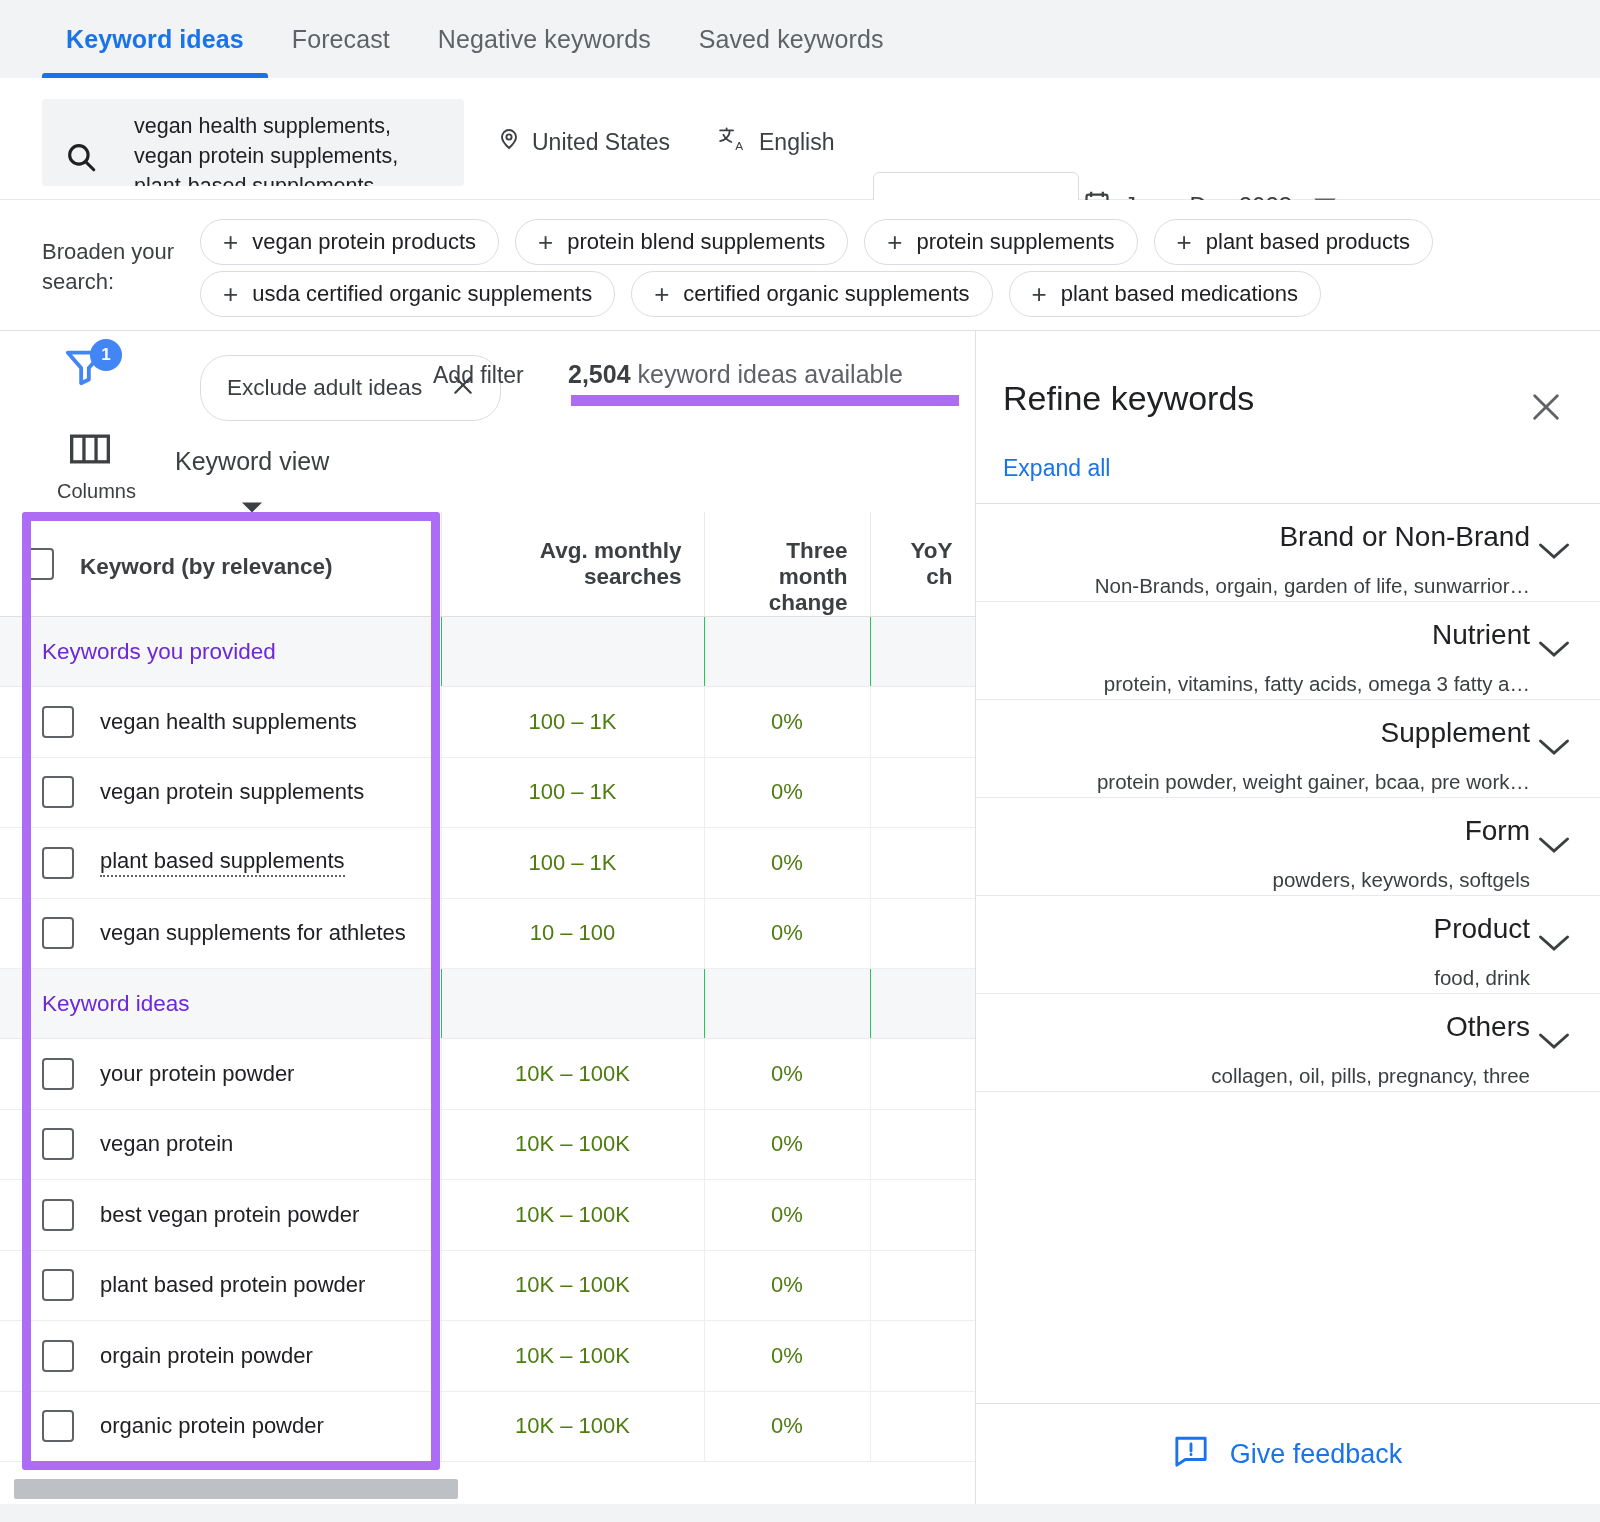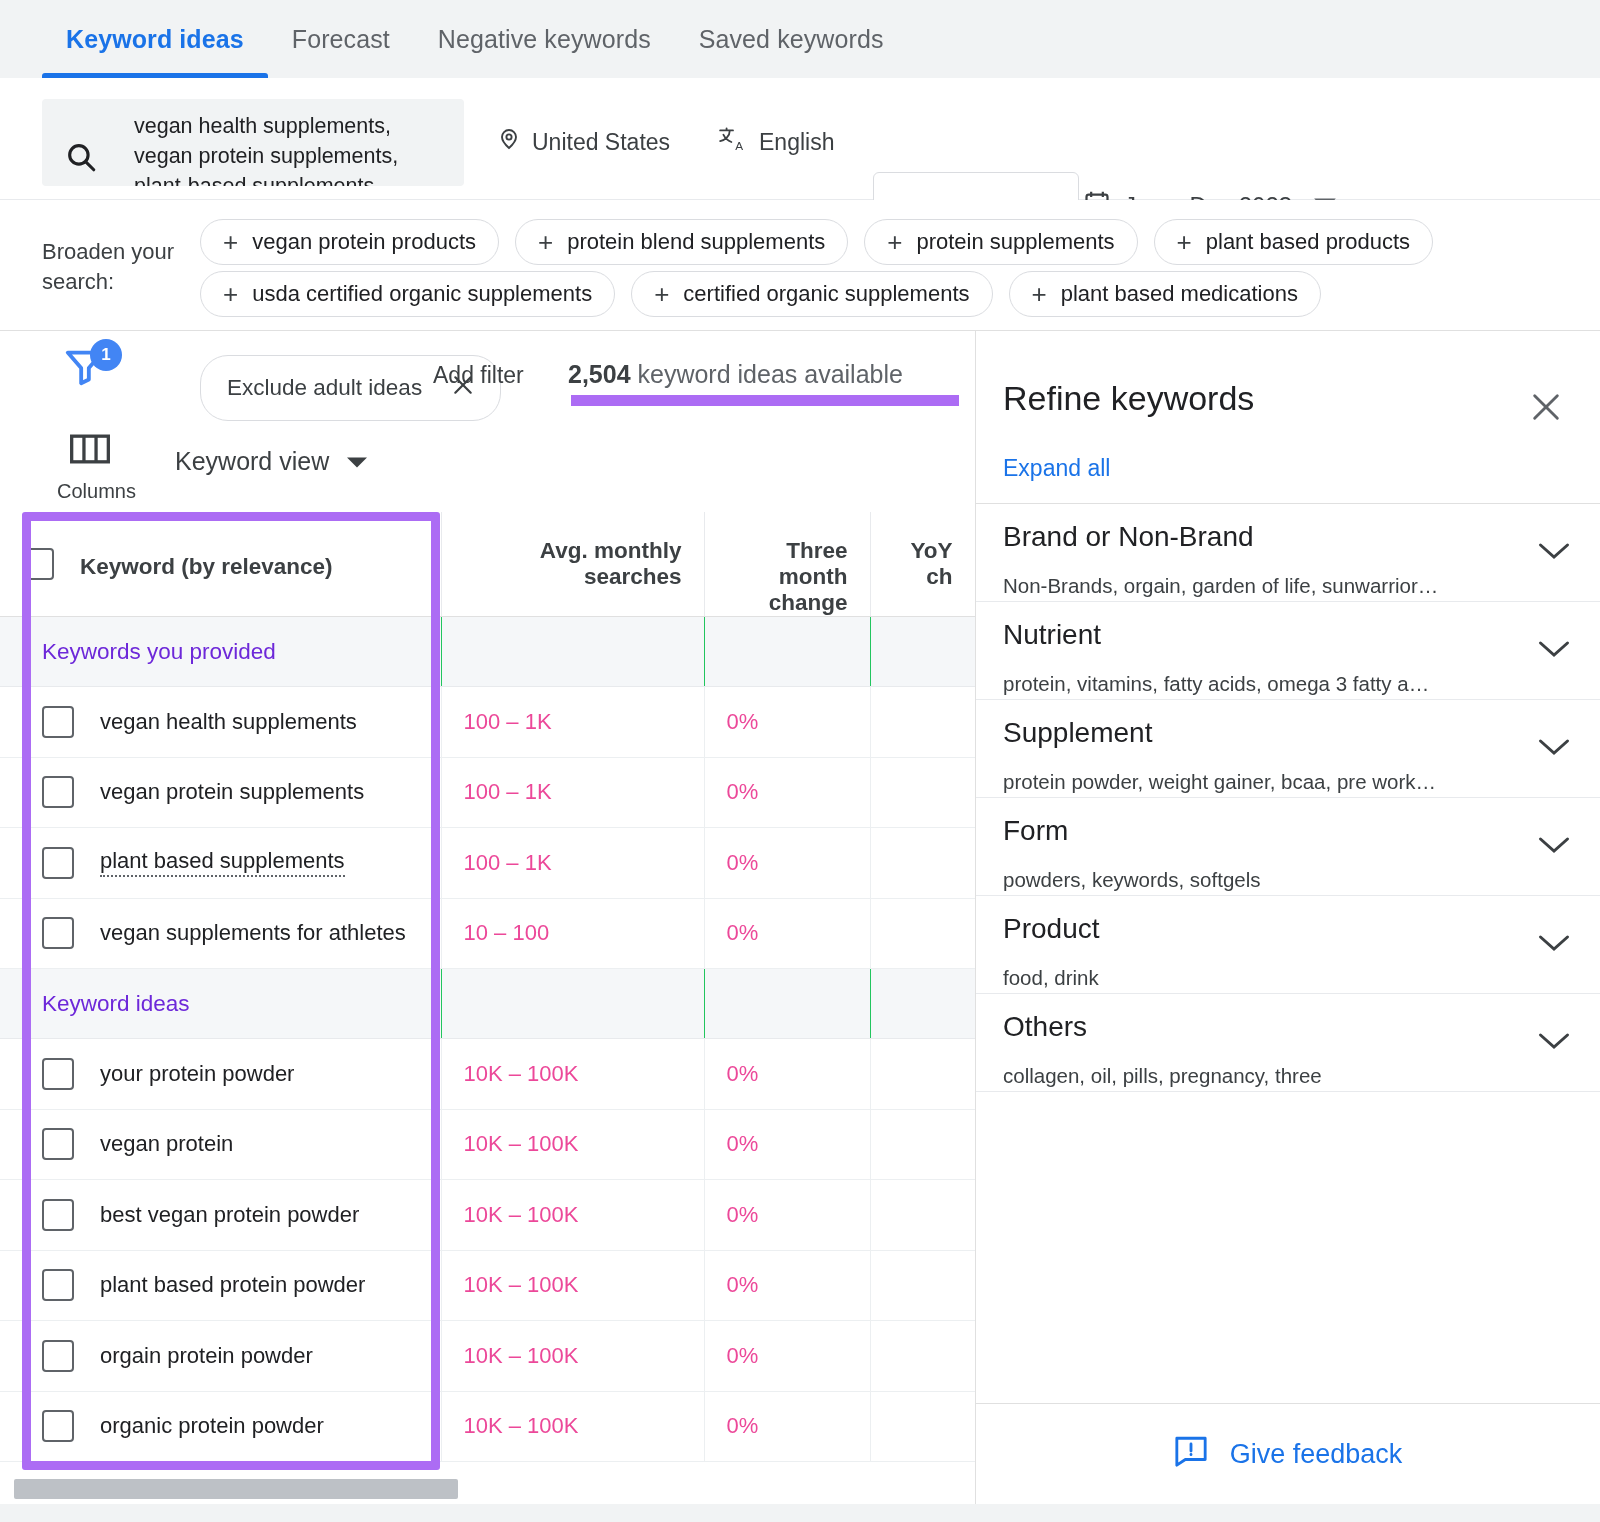--- a/index.html
+++ b/index.html
@@ -104,21 +104,21 @@
   }
   .ideas-count b { color:#3c4043; font-weight:bold; }
   .count-underline {
     position:absolute; left:571px; top:395px; width:388px; height:11px;
     background:#ac6cf4;
   }
   .columns-btn { position:absolute; left:57px; top:430px; width:66px; text-align:center; cursor:pointer; }
   .columns-btn .clabel { font-size:20px; color:#3c4043; margin-top:8px; }
   .keyword-view {
     position:absolute; left:175px; top:447px; display:flex; align-items:center; gap:16px;
-    font-size:25px; color:#3c4043; cursor:pointer;
+    font-size:25px; color:#3c4043; cursor:pointer;flex-direction:column;
   }
 
   
   .tablewrap {
     position:absolute; left:0; top:512px; width:975px; height:962px;
     background:#fff; overflow:hidden;
   }
   table.kw { border-collapse:collapse; width:975px; table-layout:fixed; }
   table.kw col.c0 { width:441px; }
   table.kw col.c1 { width:263px; }
@@ -138,21 +138,21 @@
     height:70px; background:#f5f7f9; border-bottom:1px solid #e8eaed;
     border-right:1px solid #22c55e; font-size:22.5px; color:#6d28d9; padding-left:42px;
   }
   tr.group td.blank { padding:0; }
 
   tr.kwrow td {
     height:70.5px; border-bottom:1px solid #eceff1; border-right:1px solid #eceff1;
     font-size:22px; color:#202124; padding:0 22px; background:#fff;
   }
   tr.kwrow td.kwcell { padding-left:42px; }
-  tr.kwrow td.numcell { text-align:left; color:#ec4899; }
+  tr.kwrow td.numcell { text-align:center; color:#4d7c0f; }
   .cellflex { display:flex; align-items:center; gap:26px; }
   .kwtext.dotted { border-bottom:2px dotted #5f6368; padding-bottom:1px; }
 
   .cb {
     width:32px; height:32px; border:2.5px solid #5f6368; border-radius:4px;
     background:#fff; flex:0 0 auto; cursor:pointer;
   }
 
   
   .hl-box {
@@ -176,20 +176,21 @@
     background:#fff; border-left:1px solid #e0e0e0;
   }
   .refine-head { position:relative; height:173px; border-bottom:1px solid #e0e0e0; }
   .refine-title { position:absolute; left:27px; top:48px; font-size:34px; color:#202124; }
   .refine-close { position:absolute; right:37px; top:59px; cursor:pointer; }
   .expand-all { position:absolute; left:27px; top:124px; font-size:23px; color:#1a73e8; cursor:pointer; }
 
   .rsec {
     position:relative; height:98px; border-bottom:1px solid #e8eaed; cursor:pointer;
     padding:16px 70px 0 27px;
+    text-align:right;
   }
   .rsec .rtitle { font-size:28px; color:#202124; line-height:34px; }
   .rsec .rsub {
     font-size:20.5px; color:#3c4043; margin-top:20px;
     white-space:nowrap; overflow:hidden; text-overflow:ellipsis;
   }
   .rsec .chev { position:absolute; right:28px; top:36px; }
 
   .feedback-bar {
     position:absolute; left:975px; top:1403px; width:625px; height:101px;

